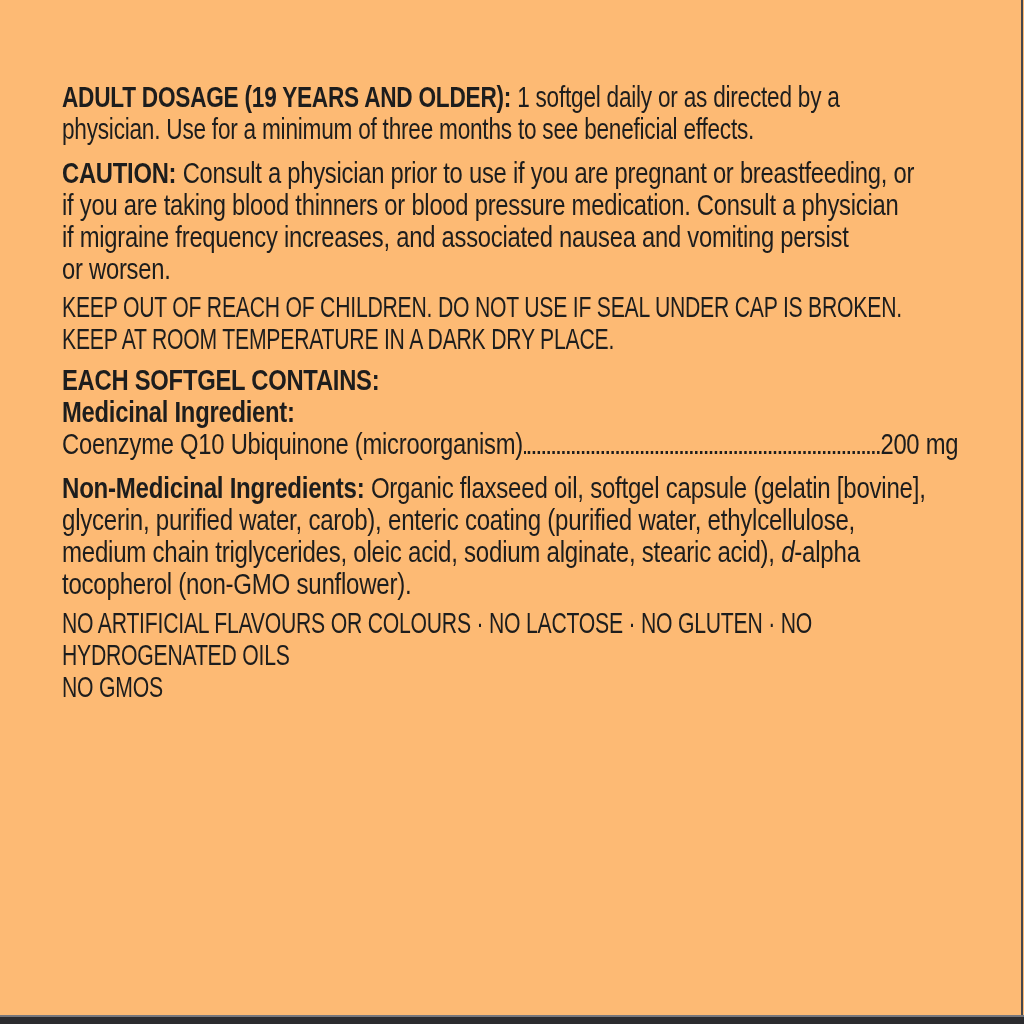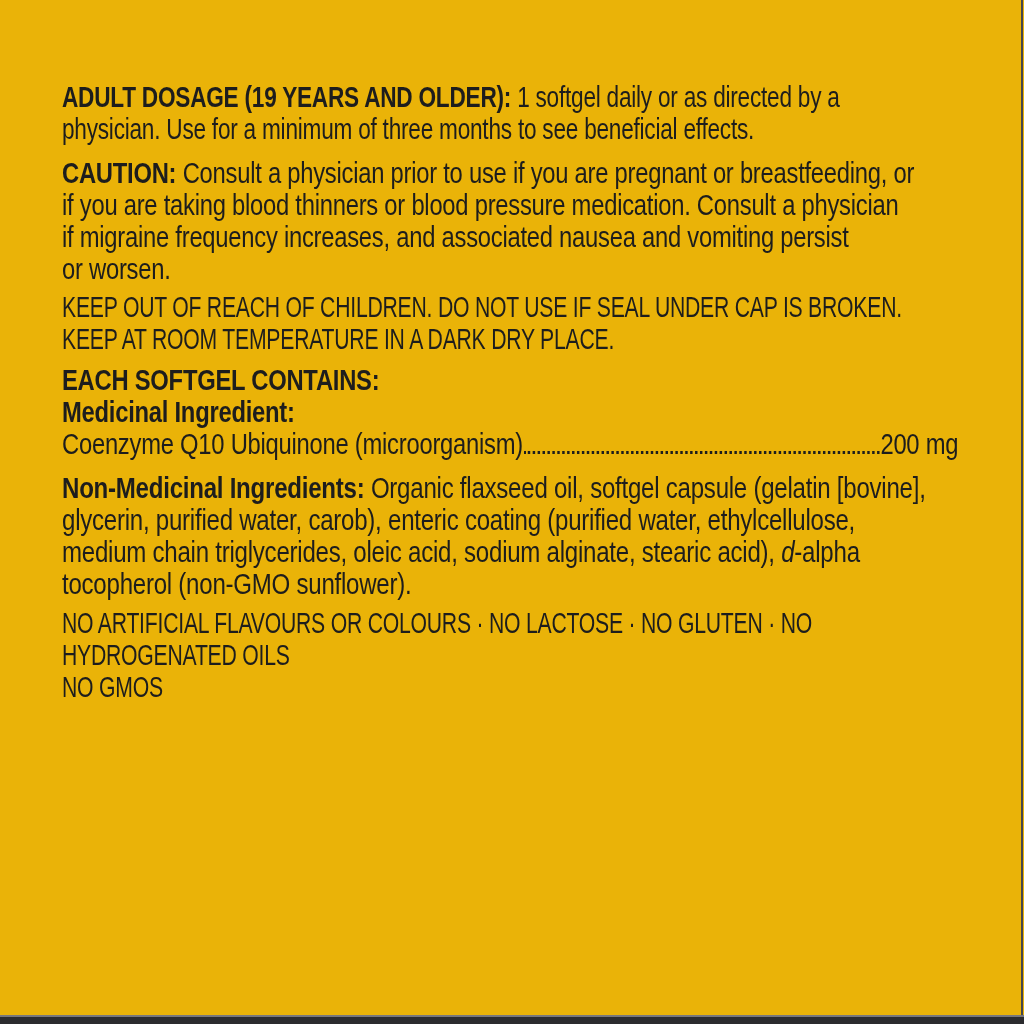--- a/index.html
+++ b/index.html
@@ -65,21 +65,21 @@
     right: 0;
     bottom: 0;
     height: 7px;
     background: #2b2b2e;
     border-top: 2px solid #77777c;
   }
 </style>
 </head>
 <body>
 
-<div class="stage" style="background: #eab308; color: rgb(29, 29, 29);">
+<div class="stage" style="background: #fdba74; color: rgb(29, 29, 29);">
   <div class="text-col" id="paras">
       <div class="para para-adult-dosage">
         <div class="line"><span class="b ">ADULT DOSAGE (19 YEARS AND OLDER):</span><span class=""> 1 softgel daily or as directed by a</span></div>
         <div class="line"><span class="">physician. Use for a minimum of three months to see beneficial effects.</span></div>
       </div>
       <div class="para para-caution">
         <div class="line"><span class="b ">CAUTION:</span><span class=""> Consult a physician prior to use if you are pregnant or breastfeeding, or</span></div>
         <div class="line"><span class="">if you are taking blood thinners or blood pressure medication. Consult a physician</span></div>
         <div class="line"><span class="">if migraine frequency increases, and associated nausea and vomiting persist</span></div>
         <div class="line"><span class="">or worsen.</span></div>

